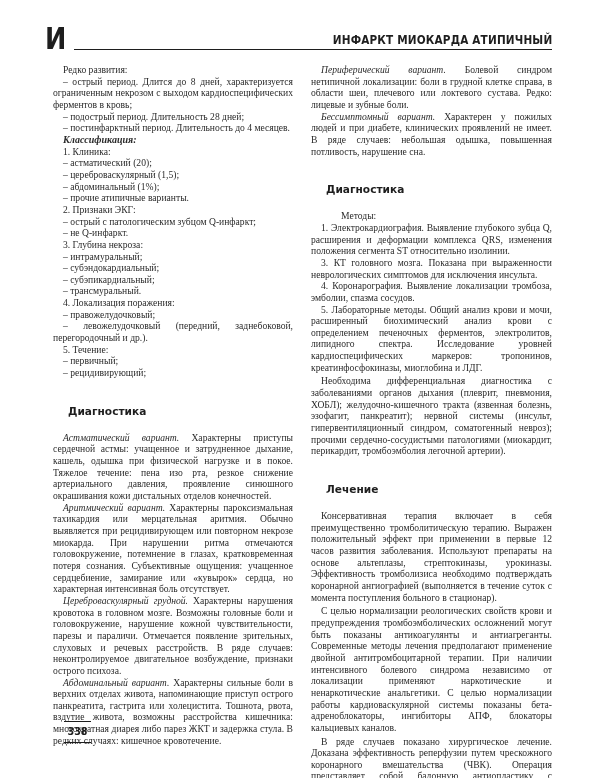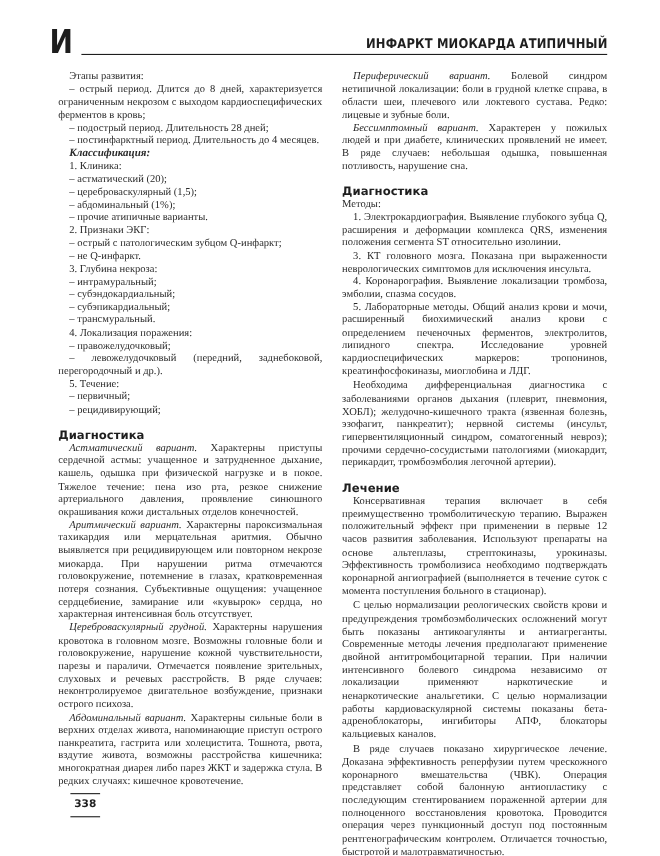--- a/index.html
+++ b/index.html
@@ -7,39 +7,39 @@
          font-family: "Liberation Serif", "DejaVu Serif", serif; color: #2a2a2a; }
   .letter { position: absolute; left: 45px; top: 24px; font-family: "DejaVu Sans", sans-serif;
             font-weight: bold; font-size: 30px; line-height: 30px; color: #1e1e1e; transform: scaleX(0.85); transform-origin: left top; }
   .running-title { position: absolute; right: 48px; top: 33px; font-family: "DejaVu Sans", sans-serif;
             font-weight: bold; font-size: 12.2px; letter-spacing: 0.2px; color: #1e1e1e; transform: scaleX(0.86); transform-origin: right top; }
   .header-rule { position: absolute; left: 74px; width: 478px; top: 49px; height: 0; border-top: 1.4px solid #1e1e1e; }
   .col { position: absolute; top: 64px; font-size: 9.6px; line-height: 11.65px; text-align: justify; }
   .col.left { left: 53px; width: 240px; }
   .col.right { left: 311px; width: 241px; }
   .col p { margin: 0; text-indent: 10px; hyphens: auto; }
-  .col p.flush { text-indent: 0; }
+  .col p.flush { text-indent: 0; margin-left: 30px; }
   .col em { font-style: italic; }
-  .col h2 { margin: 0; font-family: "DejaVu Sans", sans-serif; font-weight: bold; font-size: 10.6px; line-height: 12px; color: #1e1e1e; }
+  .col h2 { margin: 15px; font-family: "DejaVu Sans", sans-serif; font-weight: bold; font-size: 10.6px; line-height: 12px; color: #1e1e1e; }
   .col .classif { font-weight: bold; font-style: italic; font-size: 10px; }
   .gap { height: 11px; }
   .gap-s { height: 2px; }
   .pagenum { position: absolute; left: 64px; top: 721px; width: 27px; height: 20px;
              border-top: 1.2px solid #1e1e1e; border-bottom: 1.2px solid #1e1e1e;
              font-family: "DejaVu Sans", sans-serif; font-weight: bold; font-size: 9.6px; line-height: 20px; text-align: center; color: #1e1e1e; }
 </style>
 </head>
 <body>
 
 <div class="letter">И</div>
 <div class="running-title">ИНФАРКТ МИОКАРДА АТИПИЧНЫЙ</div>
 <div class="header-rule"></div>
 
 <div class="col left">
-  <p>Этапы развития:</p>
+  <p>Редко развития:</p>
   <p>– острый период. Длится до 8 дней, характеризуется ограниченным некрозом с выходом кардиоспецифических ферментов в кровь;</p>
   <p>– подострый период. Длительность 28 дней;</p>
   <p>– постинфарктный период. Длительность до 4 месяцев.</p>
   <p class="classif">Классификация:</p>
   <p>1. Клиника:</p>
   <p>– астматический (20);</p>
   <p>– цереброваскулярный (1,5);</p>
   <p>– абдоминальный (1%);</p>
   <p>– прочие атипичные варианты.</p>
   <p>2. Признаки ЭКГ:</p>

